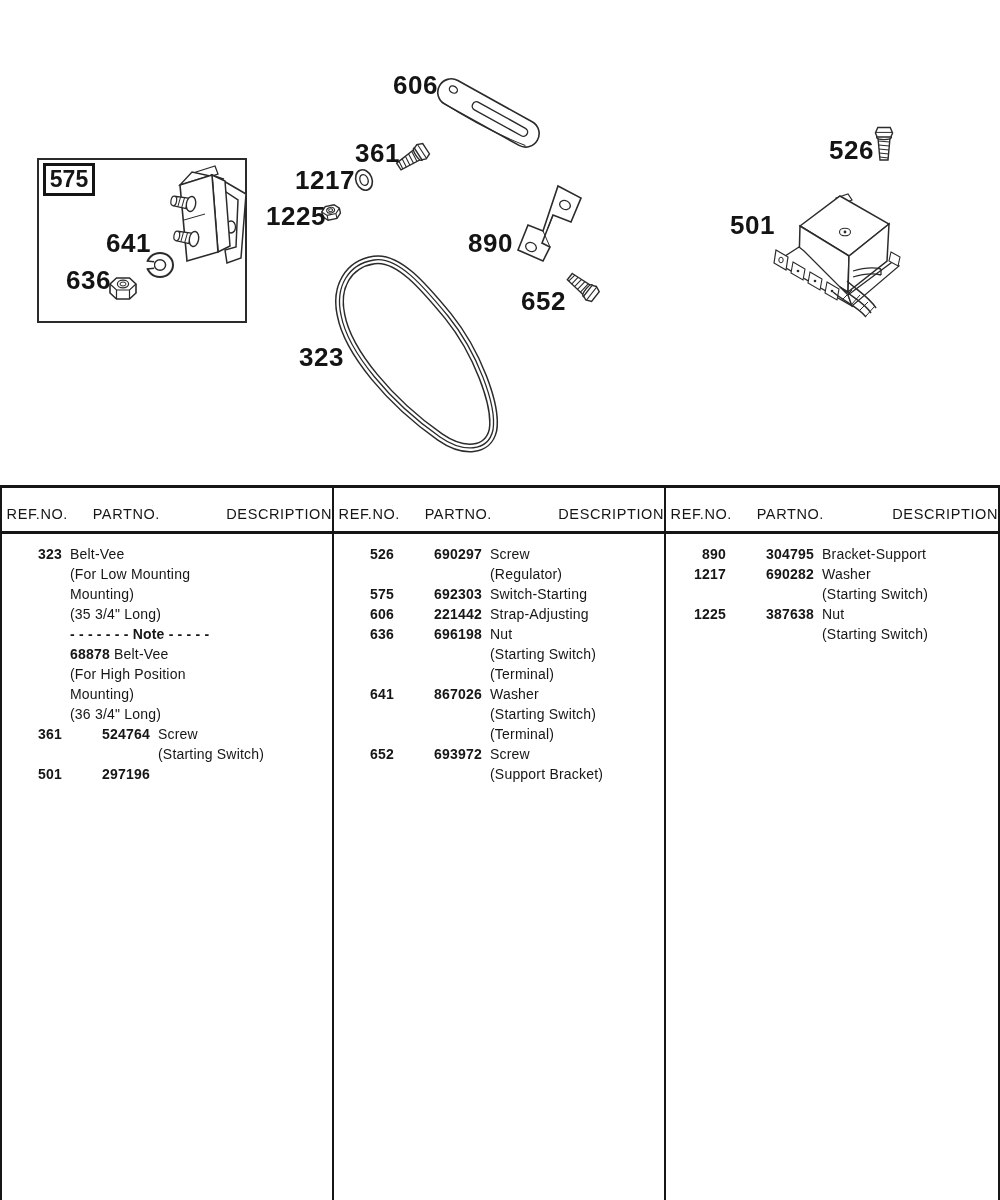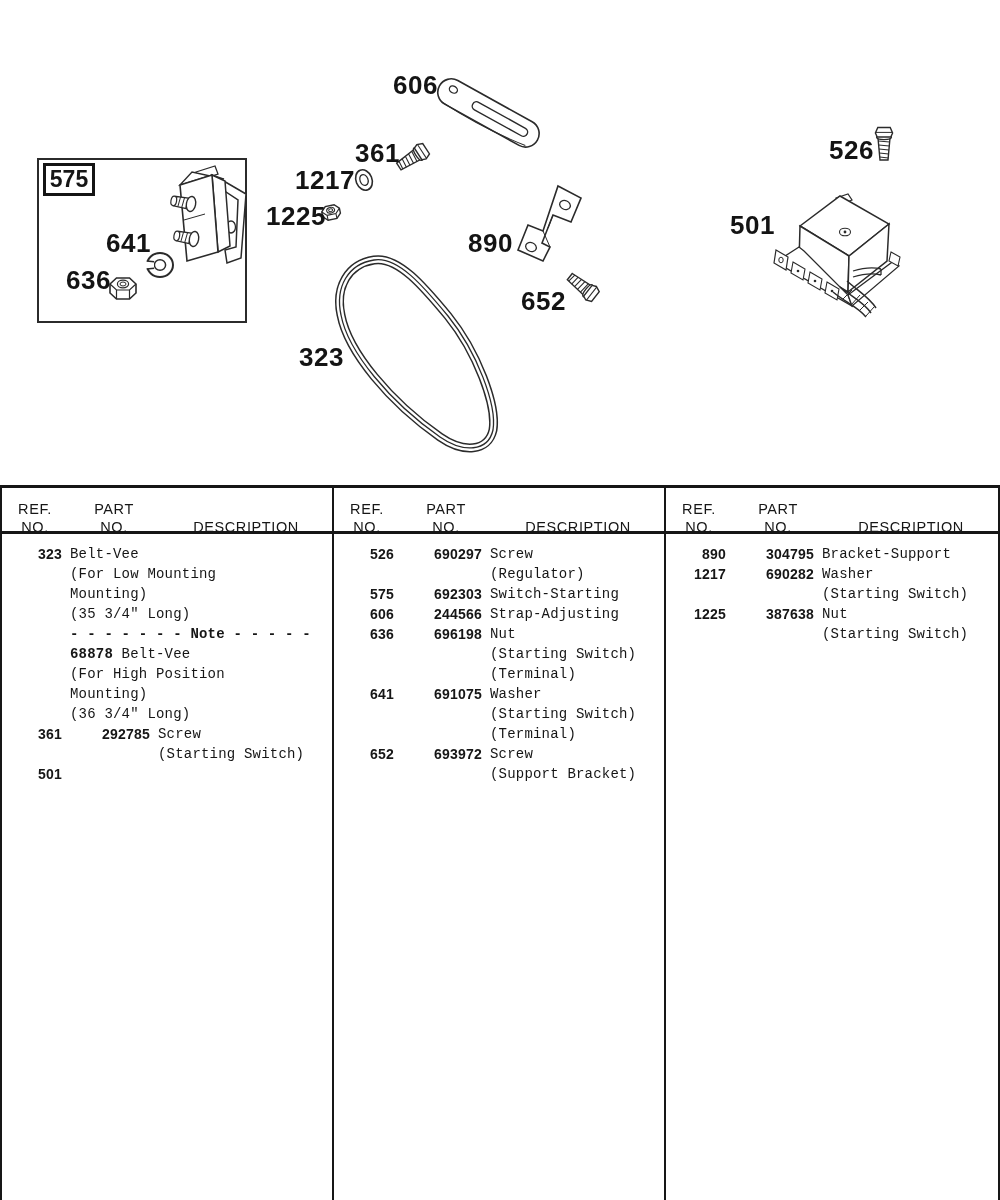--- a/index.html
+++ b/index.html
@@ -28,27 +28,27 @@
   #lbl-501{left:730px;top:212px}
 
   
   .parts-table{position:absolute;left:0;top:485px;width:1000px;height:715px;box-sizing:border-box;
                border-top:3px solid #161616;border-left:2px solid #161616;border-right:2px solid #161616;
                display:grid;grid-template-columns:1fr 1fr 1fr;background:#fff;}
   .t-col{border-right:2px solid #161616;box-sizing:border-box;overflow:hidden;}
   .t-col:last-child{border-right:none;}
   .t-head{height:46px;border-bottom:3px solid #161616;box-sizing:border-box;
           display:grid;grid-template-columns:66px 92px 1fr;}
-  .h-cell{display:flex;flex-direction:column;justify-content:flex-end;align-items:center;
+  .h-cell{display:flex;justify-content:flex-end;align-items:center;
           padding-bottom:3px;font-size:14.5px;letter-spacing:.6px;line-height:18px;margin-top:12px;}
   .t-body{padding-top:10px;}
   .t-row{display:grid;grid-template-columns:60px 88px 1fr;font-size:14px;line-height:20px;letter-spacing:.2px;}
   .t-ref,.t-part{font-weight:bold;text-align:right;white-space:nowrap;}
   .t-desc{padding-left:8px;}
-  .d-line{white-space:nowrap;font-family:Liberation Mono, monospace;}
+  .d-line{white-space:nowrap;}
   .d-line b{font-weight:bold;}
 </style>
 </head>
 <body>
 
 <div class="page">
 
   <div class="diagram">
 
     <div class="switch-box">
@@ -206,28 +206,29 @@
               <div class="d-line">(35 3/4" Long)</div>
               <div class="d-line"><b>- - - - - - -  Note  - - - - -</b></div>
               <div class="d-line"><b>68878</b> Belt-Vee</div>
               <div class="d-line">(For High Position</div>
               <div class="d-line">Mounting)</div>
               <div class="d-line">(36 3/4" Long)</div>
             </div>
           </div>
           <div class="t-row">
             <div class="t-ref">361</div>
-            <div class="t-part">292785</div>
+            <div class="t-part">524764</div>
             <div class="t-desc">
               <div class="d-line">Screw</div>
               <div class="d-line">(Starting Switch)</div>
             </div>
           </div>
           <div class="t-row">
             <div class="t-ref">501</div>
+            <div class="t-part">297196</div>
           </div>
         </div>
     </div>
 
     <div class="t-col">
       <div class="t-head">
         <div class="h-cell">
           <div>REF.</div>
           <div>NO.</div>
         </div>
@@ -250,37 +251,37 @@
           </div>
           <div class="t-row">
             <div class="t-ref">575</div>
             <div class="t-part">692303</div>
             <div class="t-desc">
               <div class="d-line">Switch-Starting</div>
             </div>
           </div>
           <div class="t-row">
             <div class="t-ref">606</div>
-            <div class="t-part">244566</div>
+            <div class="t-part">221442</div>
             <div class="t-desc">
               <div class="d-line">Strap-Adjusting</div>
             </div>
           </div>
           <div class="t-row">
             <div class="t-ref">636</div>
             <div class="t-part">696198</div>
             <div class="t-desc">
               <div class="d-line">Nut</div>
               <div class="d-line">(Starting Switch)</div>
               <div class="d-line">(Terminal)</div>
             </div>
           </div>
           <div class="t-row">
             <div class="t-ref">641</div>
-            <div class="t-part">691075</div>
+            <div class="t-part">867026</div>
             <div class="t-desc">
               <div class="d-line">Washer</div>
               <div class="d-line">(Starting Switch)</div>
               <div class="d-line">(Terminal)</div>
             </div>
           </div>
           <div class="t-row">
             <div class="t-ref">652</div>
             <div class="t-part">693972</div>
             <div class="t-desc">

